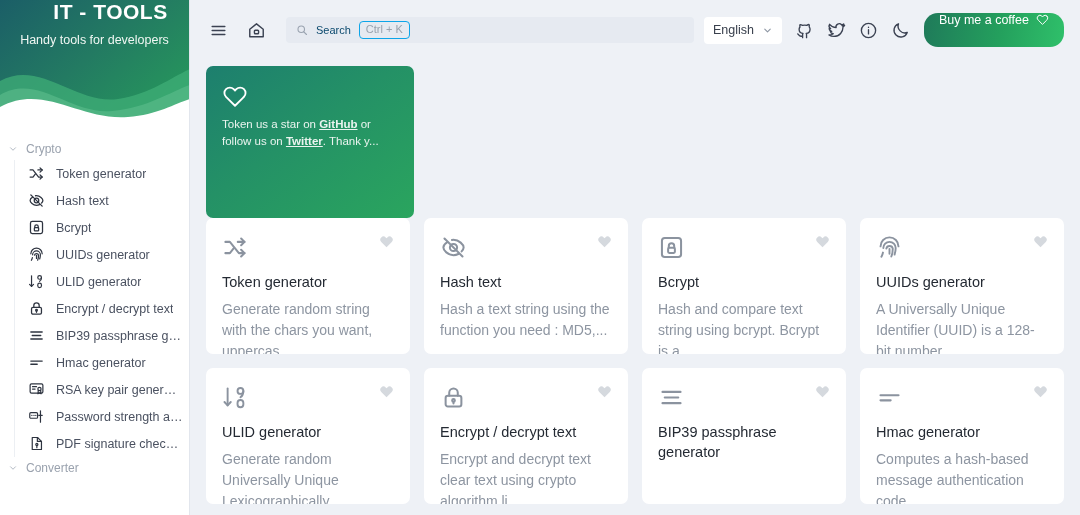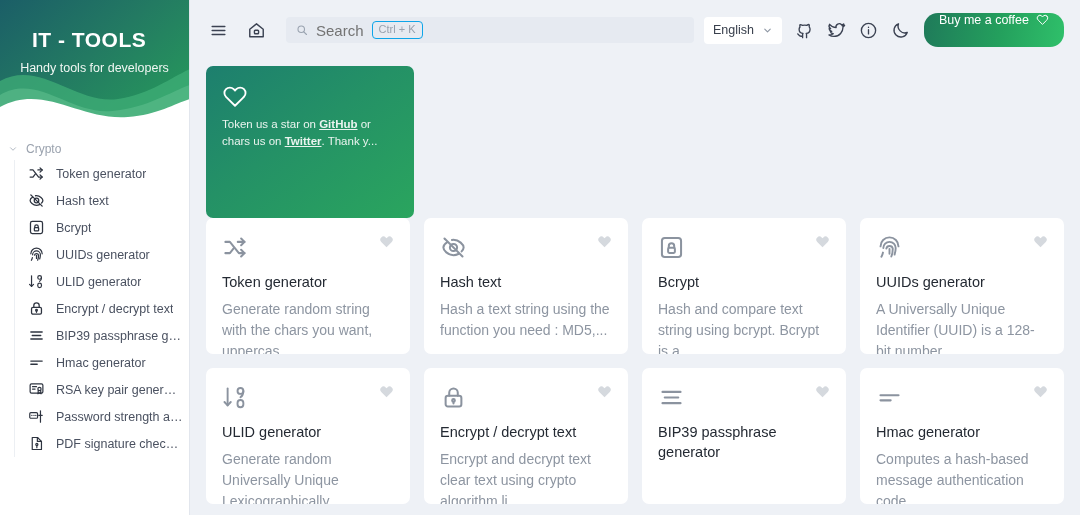--- a/index.html
+++ b/index.html
@@ -20,25 +20,26 @@
     position: relative;
     overflow: hidden;
   }
   .brand {
     position: relative;
     height: 132px;
     background: linear-gradient(140deg, #1b5e67 0%, #237a62 45%, #27a05a 100%);
     overflow: hidden;
   }
   .brand-title {
+    text-align: center;
     color: #fff;
     font-size: 21px;
     font-weight: bold;
     letter-spacing: .5px;
-    padding-top: 28px;
+    padding-top: 0;
     margin-left: 32px;
   }
   .brand-sub {
     text-align: center;
     color: #f0f7f3;
     font-size: 12.5px;
     padding-top: 9px;
   }
   .wave { position: absolute; left: 0; bottom: -1px; width: 190px; height: 78px; }
 
@@ -81,21 +82,21 @@
     max-width: 472px;
     height: 26px;
     background: #e6eaf1;
     border-radius: 4px;
     display: flex; align-items: center;
     gap: 8px; padding: 0 10px;
     margin-left: 6px;
     cursor: text;
   }
   .search svg { width: 12px; height: 12px; color: #9aa3b0; flex: 0 0 12px; }
-  .search-ph { color: #737373; font-size: 15px; }
+  .search-ph { color: #0c4a6e; font-size: 11px; }
   .kbd {
     border: 1px solid #0ea5e9;
     border-radius: 4px;
     color: #99a2ae;
     font-size: 11px;
     padding: 1px 6px 2px;
     line-height: 1.25;
   }
 
   .topbar-right { margin-left: auto; display: flex; align-items: center; gap: 9px; }
@@ -294,20 +295,26 @@
           <svg class="nav-ico" viewBox="0 0 24 24" fill="none" stroke="currentColor" stroke-width="1.7" stroke-linecap="round" stroke-linejoin="round">
               <path d="M6 3.5h7.5L19 9v11.5H6z"></path>
               <polyline points="13.2 3.6 13.2 9 18.8 9"></polyline>
               <circle cx="12.5" cy="13.4" r="1.5"></circle>
               <path d="M12.5 15.4v2.6"></path>
             </svg>
           <span class="nav-label">PDF signature checker</span>
         </div>
       </div>
 
+      <div class="nav-group-head">
+        <svg class="chev" viewBox="0 0 24 24" fill="none" stroke="currentColor" stroke-width="2.4" stroke-linecap="round" stroke-linejoin="round">
+            <polyline points="6 9 12 15 18 9"></polyline>
+          </svg>
+        <span>Converter</span>
+      </div>
     </nav>
   </aside>
 
   <section class="main">
 
     <header class="topbar">
       <div class="icon-btn">
         <svg viewBox="0 0 24 24" fill="none" stroke="currentColor" stroke-width="1.9" stroke-linecap="round">
             <line x1="4" y1="7" x2="20" y2="7"></line>
             <line x1="4" y1="12" x2="20" y2="12"></line>
@@ -373,21 +380,21 @@
     </header>
 
     <div class="content">
 
       <div class="promo">
         <svg viewBox="0 0 24 24" fill="none" stroke="currentColor" stroke-width="1.7" stroke-linecap="round" stroke-linejoin="round">
             <path d="M20.3 5.7a5 5 0 0 0-7.1 0L12 6.9l-1.2-1.2a5 5 0 1 0-7.1 7.1l1.2 1.2L12 21l7.1-7.1 1.2-1.2a5 5 0 0 0 0-7z"></path>
           </svg>
         <div class="promo-text">
           <span>Token us a star on </span><u>GitHub</u><span> or</span><br>
-          <span>chars us on </span><u>Twitter</u><span>. Thank y...</span>
+          <span>follow us on </span><u>Twitter</u><span>. Thank y...</span>
         </div>
       </div>
 
 
       <div class="grid">
 
         <div class="card">
           <div class="card-top">
             <svg class="card-ico" viewBox="0 0 24 24" fill="none" stroke="currentColor" stroke-width="1.8" stroke-linecap="round" stroke-linejoin="round">
                 <path d="M3 7h4l8 10h5"></path>

